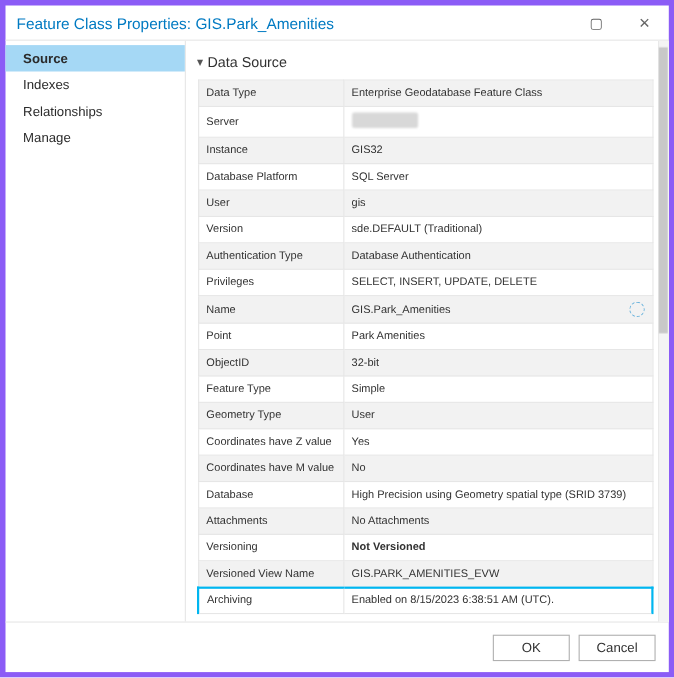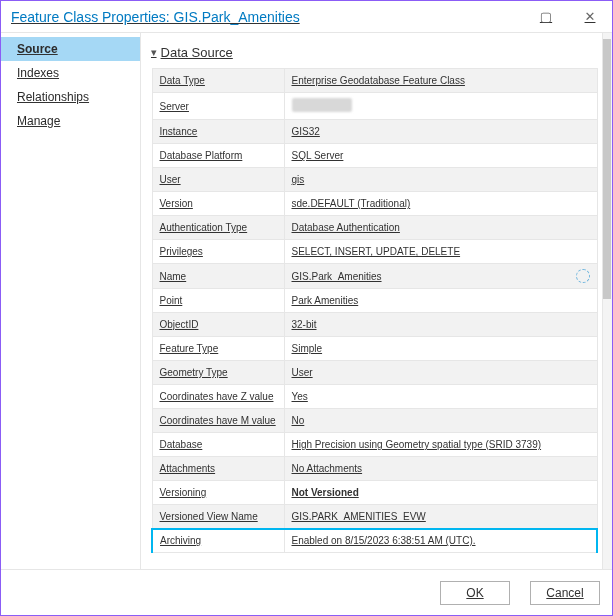--- a/index.html
+++ b/index.html
@@ -5,47 +5,47 @@
   * { box-sizing: border-box; }
   body {
     margin: 0;
     font-family: "Segoe UI", Arial, sans-serif;
     font-size: 12px;
     color: #323232;
     background: #fff;
     width: 613px; height: 616px;
     overflow: hidden;
   }
-  .window { width: 613px; height: 616px; border: 1px solid #8b5cf6; display: flex; flex-direction: column; text-decoration: underline; }
+  .window { width: 613px; height: 616px; border: 5px solid #8b5cf6; display: flex; flex-direction: column; }
   .titlebar { height: 32px; display: flex; align-items: center; justify-content: space-between; padding: 0 0 0 10px; border-bottom: 1px solid #e6e6e6; }
   .titlebar .title { color: #007ac2; font-size: 14px; }
   .titlebar .ctrls { display: flex; height: 100%; }
   .titlebar .ctrls div { width: 44px; display: flex; align-items: center; justify-content: center; font-size: 13px; color: #666; }
   .body { flex: 1; display: flex; min-height: 0; }
-  .sidebar { width: 140px; border-right: 1px solid #e6e6e6; padding-top: 4px; }
+  .sidebar { width: 164px; border-right: 1px solid #e6e6e6; padding-top: 4px; }
   .sidebar .item { padding: 5px 10px 5px 16px; color: #2b2b2b; cursor: default; }
   .sidebar .item.sel { background: #a5d8f5; font-weight: 600; }
   .content-wrap { flex: 1; position: relative; display: flex; }
   .content { flex: 1; overflow-y: auto; padding: 12px 14px 12px 10px; }
   .scrollbar-shadow { position:absolute; right:0; top:0; bottom:0; width:10px; background:#f4f4f4; border-left:1px solid #e6e6e6; }
   .scrollbar-thumb { position:absolute; right:1px; top:6px; width:8px; height:260px; background:#c8c8c8; border-radius:0; }
   .section-header { display:flex; align-items:center; gap:4px; font-size:13px; color:#323232; margin-bottom:8px; }
   .section-header .chev { font-size:11px; color:#555; }
   table.props { width:100%; border-collapse: collapse; border:1px solid #e0e0e0; table-layout:fixed; }
   table.props col.lbl { width: 132px; }
   table.props td { padding: 5px 7px; border:1px solid #e6e6e6; font-size:10px; vertical-align: middle; height: 24px; }
   table.props tr:nth-child(odd) td { background:#f2f2f2; }
   table.props tr:nth-child(even) td { background:#ffffff; }
   table.props tr.hl-top td { border-top:2px solid #00b6f0;margin-top:12px; }
   table.props tr.hl-top td:first-child { border-left:2px solid #00b6f0; }
   table.props tr.hl-top td:last-child { border-right:2px solid #00b6f0; }
   .redacted { display:inline-block; width:60px; height:14px; background:#d8d8d8; filter: blur(1px); border-radius:2px; }
   .name-cell { display:flex; align-items:center; justify-content:space-between; }
   .name-icon { width:14px; height:14px; border:1px dashed #6fb5dd; border-radius:50%; display:inline-block; }
-  .footer { height:46px; border-top:1px solid #e6e6e6; display:flex; align-items:center; justify-content:flex-end; gap:20px; padding:0 12px; }
+  .footer { height:46px; border-top:1px solid #e6e6e6; display:flex; align-items:center; justify-content:flex-end; gap:8px; padding:0 12px; }
   .footer button { min-width:70px; height:24px; border:1px solid #b0b0b0; background:#fff; font-size:12px; color:#323232; padding: 0 12px; }
   .bold { font-weight:600; }
 </style>
 </head>
 <body>
 
 <div class="window">
   <div class="titlebar">
     <span class="title">Feature Class Properties: GIS.Park_Amenities</span>
     <div class="ctrls">

